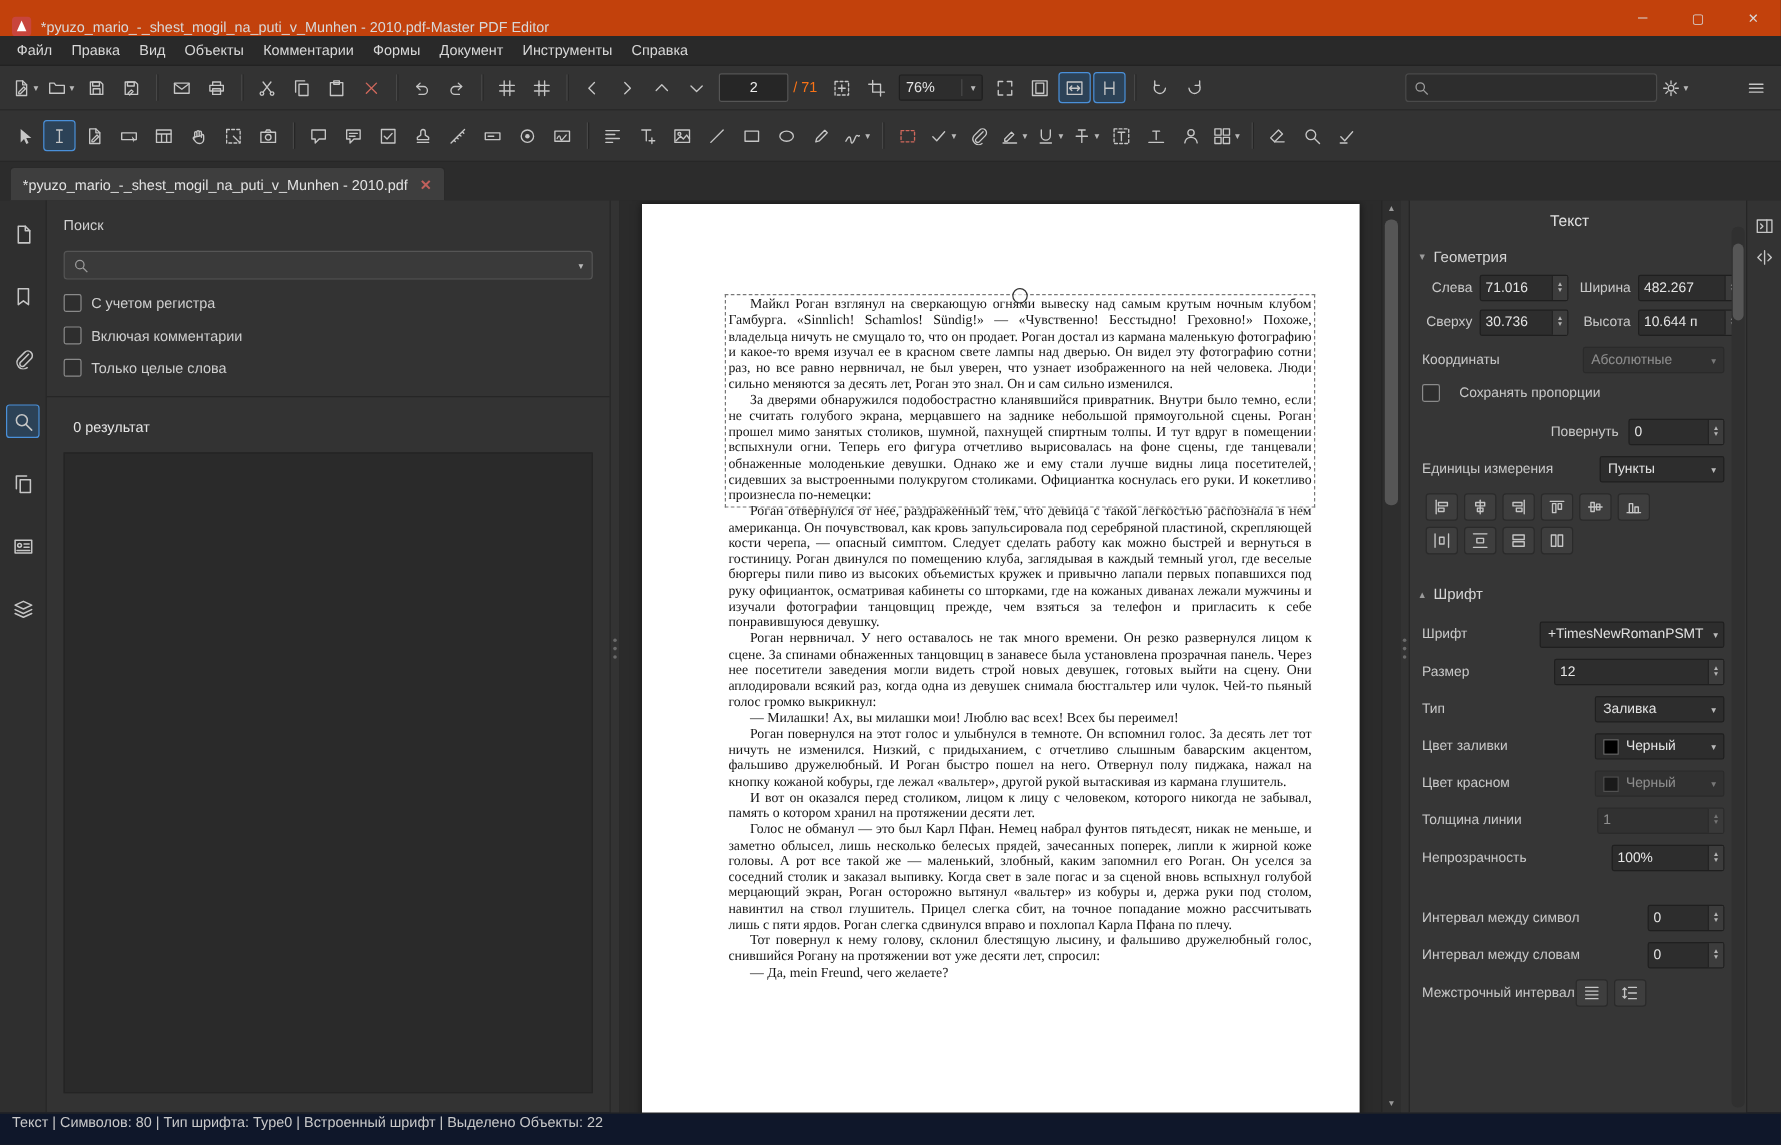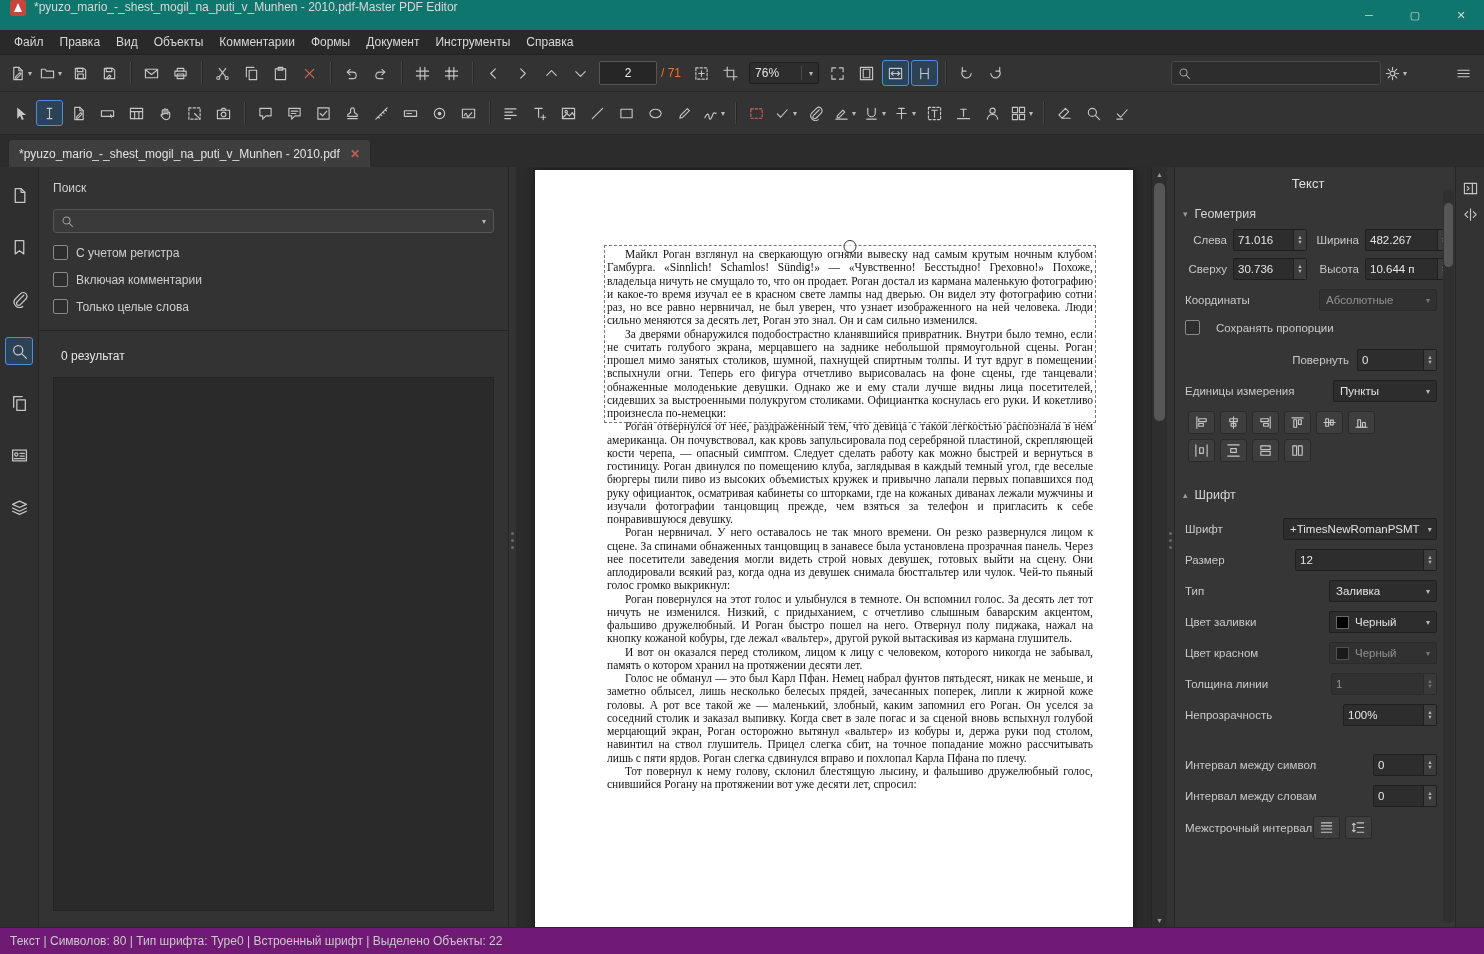--- a/index.html
+++ b/index.html
@@ -1,21 +1,21 @@
 <!DOCTYPE html>
 <html><head>
 <meta charset="utf-8">
 <style>
   html,body{margin:0;padding:0}
   body{width:1484px;height:954px;background:#2b2b2b;font-family:"Liberation Sans",sans-serif;
        font-size:12px;color:#d4d4d4;overflow:hidden;user-select:none}
   .window{position:absolute;inset:0;display:flex;flex-direction:column}
 
   
-  .titlebar{height:30px;background:#0f766e;display:flex;align-items:flex-start;padding-left:10px;flex:none}
+  .titlebar{height:30px;background:#c2410c;display:flex;align-items:flex-end;padding-left:10px;flex:none}
   .applogo{width:16px;height:16px;background:#c8453c;border-radius:3px;margin-right:8px;position:relative;flex:none}
   .applogo:after{content:"";position:absolute;left:4px;top:3px;border-left:4px solid transparent;
        border-right:4px solid transparent;border-bottom:9px solid #fff}
   .wtitle{font-size:12px;color:#d8d8d8;white-space:nowrap;overflow:hidden}
   .wbtns{margin-left:auto;display:flex;height:30px}
   .wbtn{width:46px;height:30px;display:flex;align-items:center;justify-content:center;color:#d8d8d8;
         font-size:11px;background:transparent;border:none}
 
   
   .menubar{height:24px;background:#292929;display:flex;align-items:center;flex:none;border-bottom:1px solid #222;padding-left:6px}
@@ -117,21 +117,21 @@
   .ibar{display:flex;gap:3px;margin:5px 4px 5px 12px}
   .ibar .tbtn{width:26px;height:23px;background:#3e3e3e;border:1px solid #2a2a2a}
   .rp-scroll{position:absolute;right:1px;top:22px;bottom:4px;width:11px;background:#303030;border-radius:5px}
   .rp-scroll .scr-thumb{left:1px;width:9px}
 
   .farstrip{width:28px;background:#333;border-left:1px solid #262626;display:flex;flex-direction:column;
             align-items:center;padding-top:10px;gap:4px;flex:none}
   .farstrip .tbtn{min-width:24px;height:22px}
 
   
-  .statusbar{height:26px;background:#701a75;border-top:1px solid #262626;display:flex;align-items:center;
+  .statusbar{height:26px;background:#0f172a;border-top:1px solid #262626;display:flex;
              padding:0 10px;flex:none;color:#c9c9c9}
 </style>
 </head>
 <body>
 
 <div class="window">
 
   <div class="titlebar">
     <span class="applogo"></span>
     <span class="wtitle">*pyuzo_mario_-_shest_mogil_na_puti_v_Munhen - 2010.pdf-Master PDF Editor</span>
@@ -815,24 +815,26 @@
     <div class="docwrap">
       <div class="page">
         <div class="page-inner">
           <div class="selblock">
             <span class="rot-handle"></span>
             <p>Майкл Роган взглянул на сверкающую огнями вывеску над самым крутым ночным клубом Гамбурга. «Sinnlich! Schamlos! Sündig!» — «Чувственно! Бесстыдно! Греховно!» Похоже, владельца ничуть не смущало то, что он продает. Роган достал из кармана маленькую фотографию и какое-то время изучал ее в красном свете лампы над дверью. Он видел эту фотографию сотни раз, но все равно нервничал, не был уверен, что узнает изображенного на ней человека. Люди сильно меняются за десять лет, Роган это знал. Он и сам сильно изменился.</p>
             <p>За дверями обнаружился подобострастно кланявшийся привратник. Внутри было темно, если не считать голубого экрана, мерцавшего на заднике небольшой прямоугольной сцены. Роган прошел мимо занятых столиков, шумной, пахнущей спиртным толпы. И тут вдруг в помещении вспыхнули огни. Теперь его фигура отчетливо вырисовалась на фоне сцены, где танцевали обнаженные молоденькие девушки. Однако же и ему стали лучше видны лица посетителей, сидевших за выстроенными полукругом столиками. Официантка коснулась его руки. И кокетливо произнесла по-немецки:</p>
           </div>
           <p>Роган отвернулся от нее, раздраженный тем, что девица с такой легкостью распознала в нем американца. Он почувствовал, как кровь запульсировала под серебряной пластиной, скрепляющей кости черепа, — опасный симптом. Следует сделать работу как можно быстрей и вернуться в гостиницу. Роган двинулся по помещению клуба, заглядывая в каждый темный угол, где веселые бюргеры пили пиво из высоких объемистых кружек и привычно лапали первых попавшихся под руку официанток, осматривая кабинеты со шторками, где на кожаных диванах лежали мужчины и изучали фотографии танцовщиц прежде, чем взяться за телефон и пригласить к себе понравившуюся девушку.</p>
           <p>Роган нервничал. У него оставалось не так много времени. Он резко развернулся лицом к сцене. За спинами обнаженных танцовщиц в занавесе была установлена прозрачная панель. Через нее посетители заведения могли видеть строй новых девушек, готовых выйти на сцену. Они аплодировали всякий раз, когда одна из девушек снимала бюстгальтер или чулок. Чей-то пьяный голос громко выкрикнул:</p>
+          <p>— Милашки! Ах, вы милашки мои! Люблю вас всех! Всех бы переимел!</p>
           <p>Роган повернулся на этот голос и улыбнулся в темноте. Он вспомнил голос. За десять лет тот ничуть не изменился. Низкий, с придыханием, с отчетливо слышным баварским акцентом, фальшиво дружелюбный. И Роган быстро пошел на него. Отвернул полу пиджака, нажал на кнопку кожаной кобуры, где лежал «вальтер», другой рукой вытаскивая из кармана глушитель.</p>
           <p>И вот он оказался перед столиком, лицом к лицу с человеком, которого никогда не забывал, память о котором хранил на протяжении десяти лет.</p>
           <p>Голос не обманул — это был Карл Пфан. Немец набрал фунтов пятьдесят, никак не меньше, и заметно облысел, лишь несколько белесых прядей, зачесанных поперек, липли к жирной коже головы. А рот все такой же — маленький, злобный, каким запомнил его Роган. Он уселся за соседний столик и заказал выпивку. Когда свет в зале погас и за сценой вновь вспыхнул голубой мерцающий экран, Роган осторожно вытянул «вальтер» из кобуры и, держа руки под столом, навинтил на ствол глушитель. Прицел слегка сбит, на точное попадание можно рассчитывать лишь с пяти ярдов. Роган слегка сдвинулся вправо и похлопал Карла Пфана по плечу.</p>
           <p>Тот повернул к нему голову, склонил блестящую лысину, и фальшиво дружелюбный голос, снившийся Рогану на протяжении вот уже десяти лет, спросил:</p>
+          <p>— Да, mein Freund, чего желаете?</p>
         </div>
       </div>
       <div class="vscroll">
         <span class="scr-arrow" style="top:0">▲</span>
         <span class="scr-thumb" style="top:16px;height:238px"></span>
         <span class="scr-arrow" style="bottom:0">▼</span>
       </div>
     </div>
 
     <div class="vsplit">

